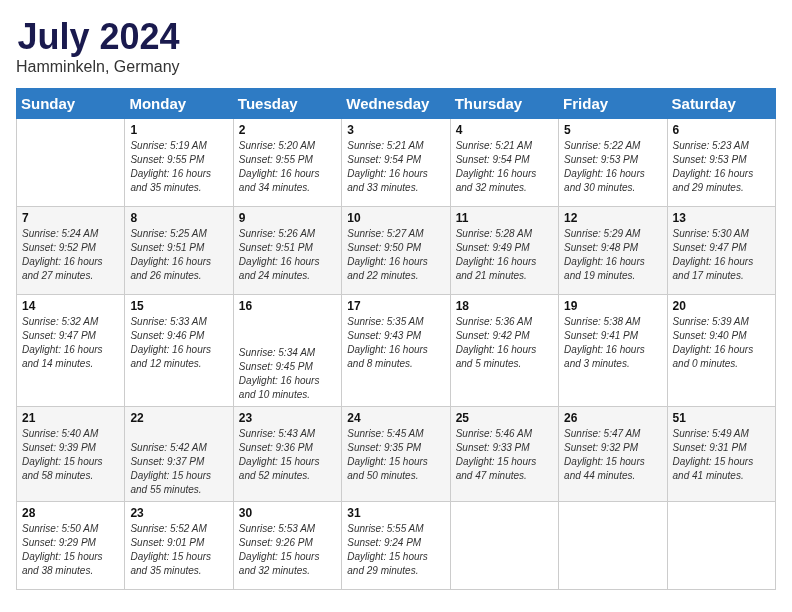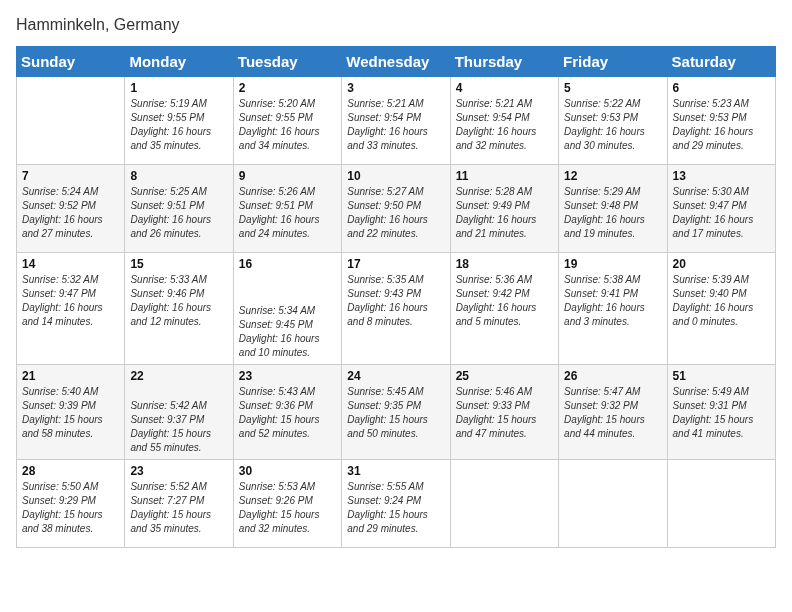--- a/index.html
+++ b/index.html
@@ -85,20 +85,21 @@
       color: #333;
       line-height: 1.4;
       font-style: italic;
     }
   </style>
 </head>
 <body>
 
 <div class="header-section">
   <div class="title-block">
+    <div class="month-year">July 2024</div>
     <div class="location">Hamminkeln, Germany</div>
   </div>
 </div>
 
 <table>
   <thead>
     <tr id="thead-row">
         <th>Sunday</th>
         <th>Monday</th>
         <th>Tuesday</th>
@@ -311,21 +312,21 @@
         <td>
           <div class="day-num">28</div>
           <div class="day-info" style="white-space: pre-line;">Sunrise: 5:50 AM
 Sunset: 9:29 PM
 Daylight: 15 hours
 and 38 minutes.</div>
         </td>
         <td>
           <div class="day-num">23</div>
           <div class="day-info" style="white-space: pre-line;">Sunrise: 5:52 AM
-Sunset: 7:27 PM
+Sunset: 9:01 PM
 Daylight: 15 hours
 and 35 minutes.</div>
         </td>
         <td>
           <div class="day-num">30</div>
           <div class="day-info" style="white-space: pre-line;">Sunrise: 5:53 AM
 Sunset: 9:26 PM
 Daylight: 15 hours
 and 32 minutes.</div>
         </td>

